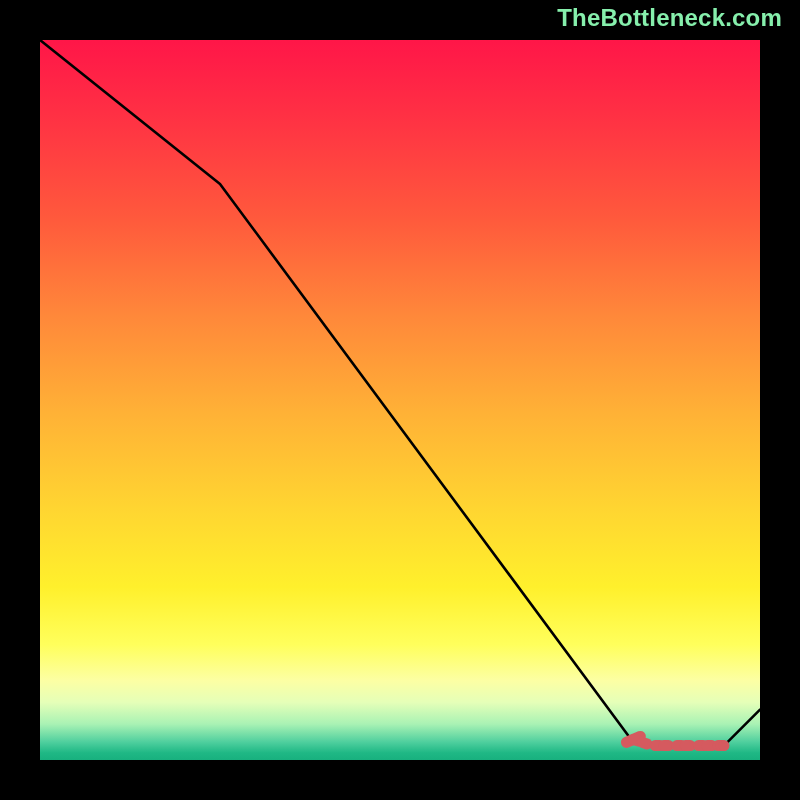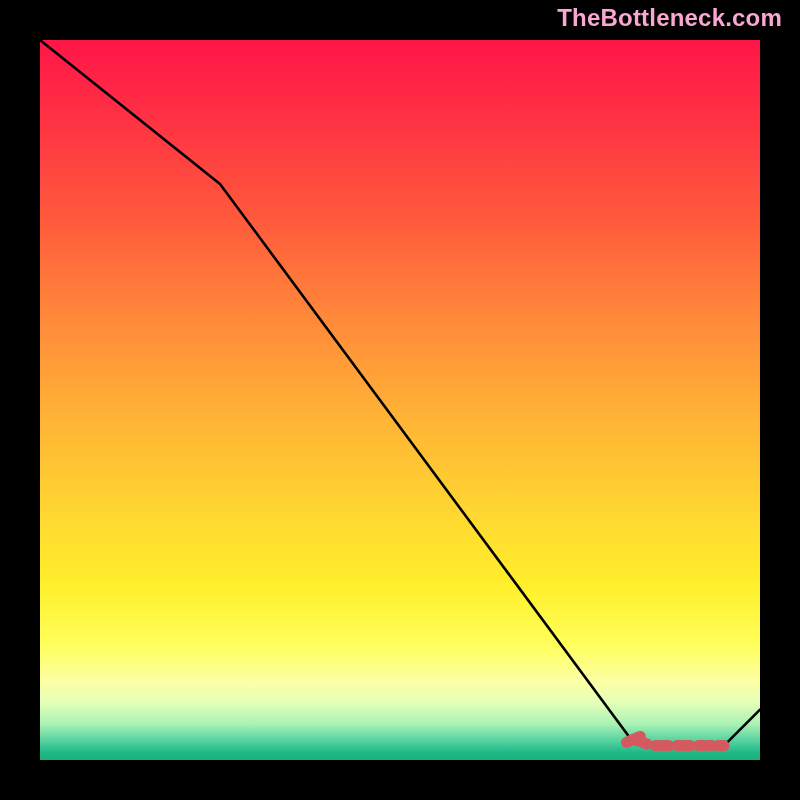--- a/index.html
+++ b/index.html
@@ -15,21 +15,21 @@
     position: relative;
     width: 800px;
     height: 800px;
   }
   .watermark {
     position: absolute;
     top: 4px;
     right: 18px;
     font-size: 24px;
     font-weight: 600;
-    color: #f9a8d4;
+    color: #86efac;
     letter-spacing: 0.2px;
     user-select: none;
   }
   .plot {
     position: absolute;
     left: 40px;
     top: 40px;
     width: 720px;
     height: 720px;
     

